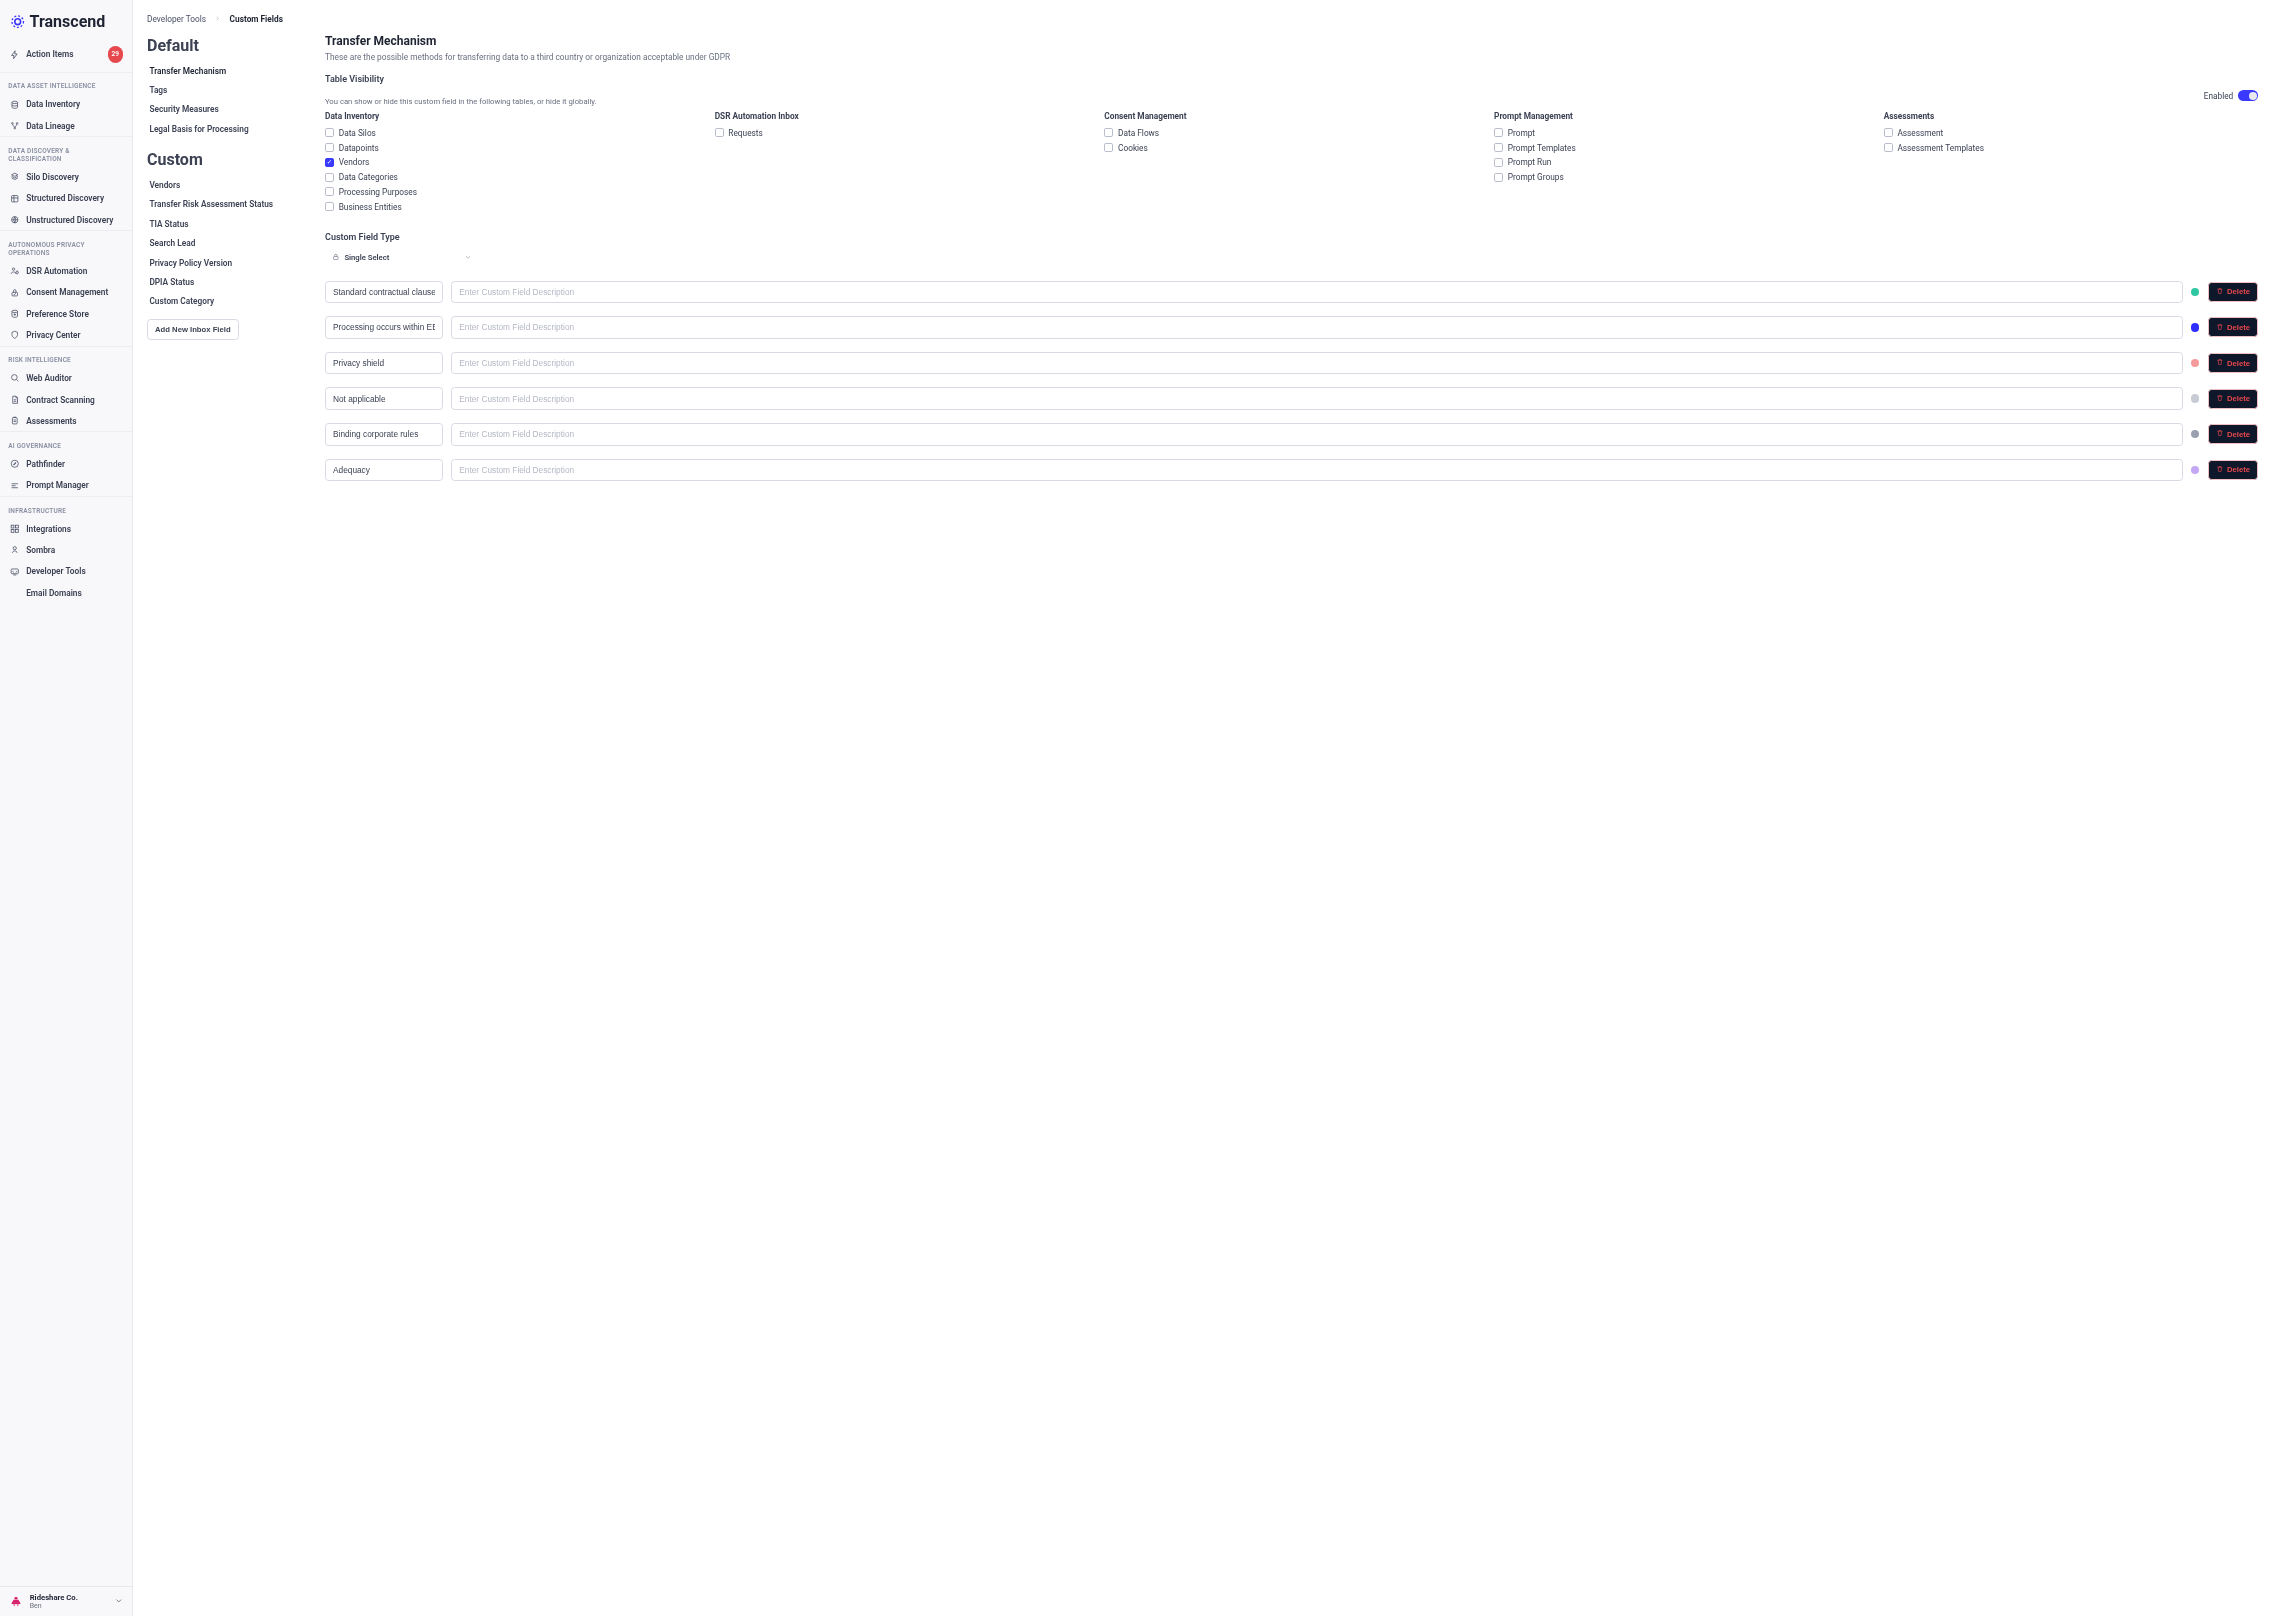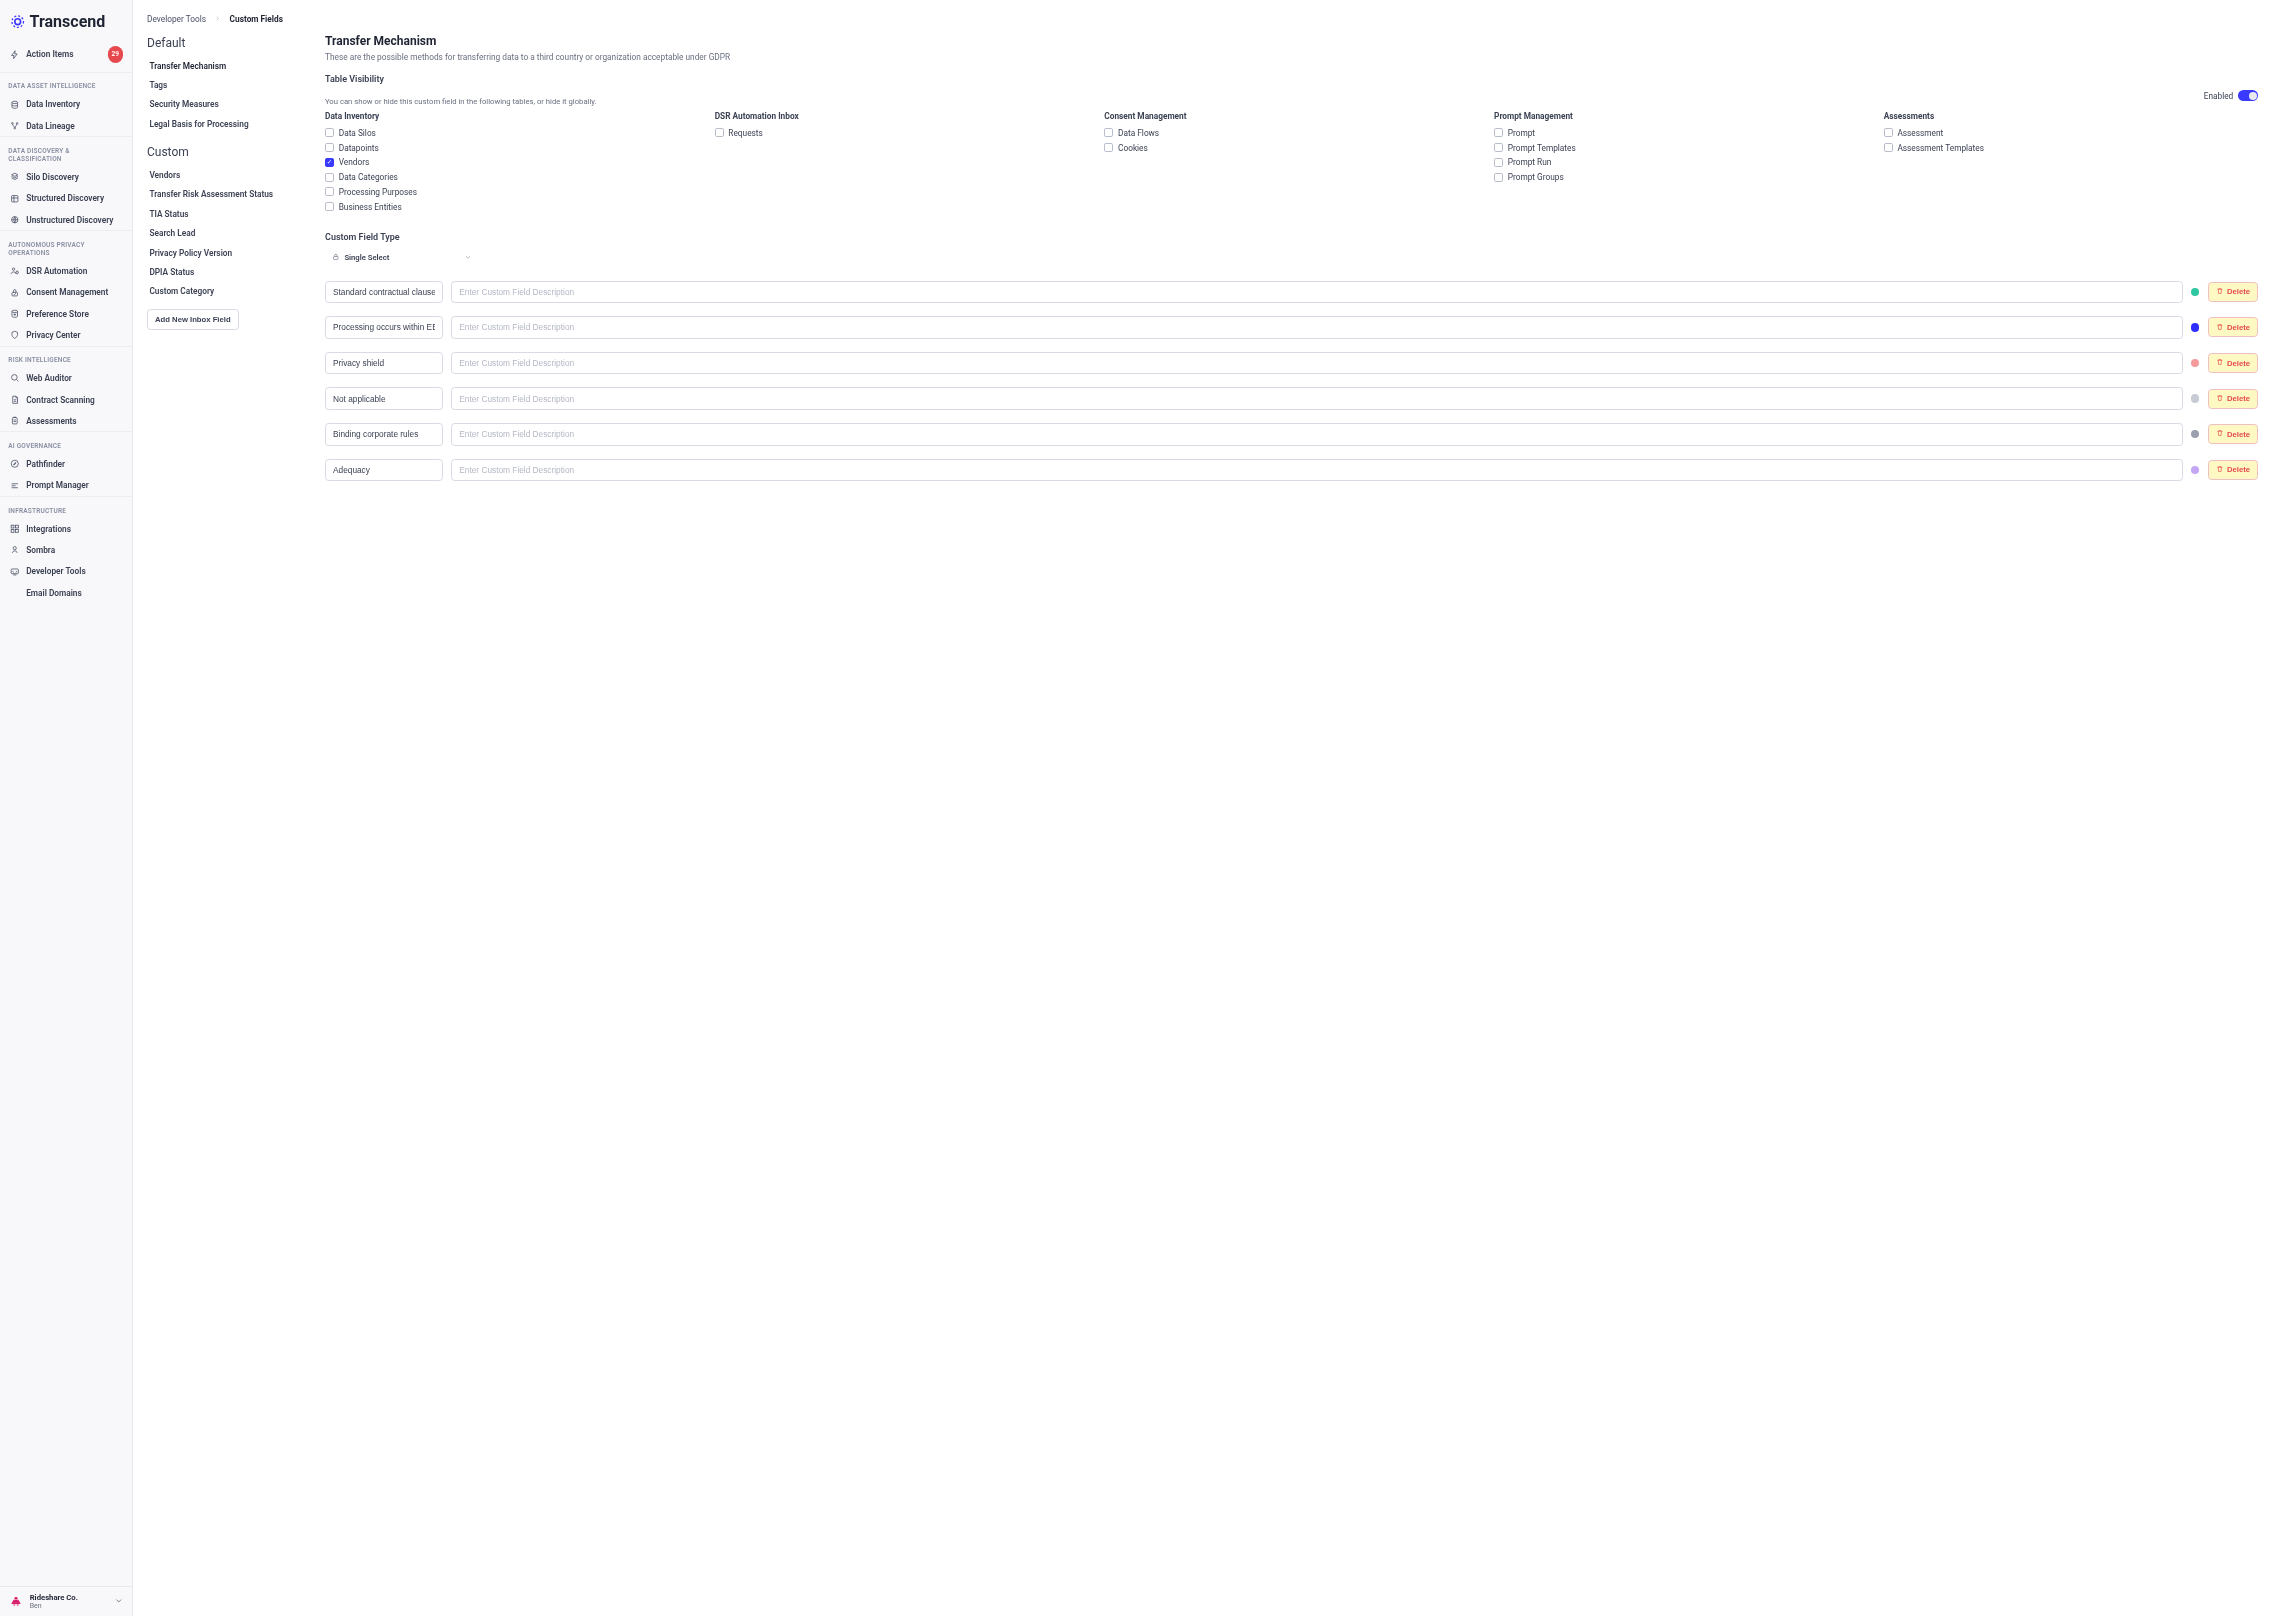--- a/index.html
+++ b/index.html
@@ -106,21 +106,21 @@
   .intro {
     color:#6b7080;
     font-size:8.3px;
     line-height:1.45;
     margin-bottom:16.6px;
     max-width:615px;
   }
   .content-row { display:flex; gap:24px; align-items:flex-start;}
   .leftcol { width: 154px; flex:none; }
   .leftcol h3 {
-    font-size:12px; font-weight:400; color:#3c4254; margin: 2.4px 0 6px 0;
+    font-size:16px; font-weight:700; color:#3c4254; margin: 2.4px 0 6px 0;
   }
   .cf-list-item {
     padding:4.7px 2.4px;
     font-weight:600;
     color:#3c4254;
     font-size:8.3px;
     cursor:pointer;
   }
   .cf-list-item.active { color:#1f2433; }
   .add-btn {
@@ -185,21 +185,21 @@
     padding:5.3px 7px; font-size:8.3px; background:#fff; color:#3c4254;
   }
   .value-input { width:118px; }
   .desc-input { flex:1; color:#9aa0b0; }
   .desc-input::placeholder { color:#b4b8c6; }
   .value-input::placeholder { color:#b4b8c6; }
   .color-dot { width:8.3px;height:8.3px;border-radius:50%; }
   .delete-btn {
     display:flex; align-items:center; gap:3.6px;
     border:0.6px solid #f0bfc2;
-    color:#e5484d; background:#fef9c3;
+    color:#e5484d; background:#0f172a;
     border-radius:3.6px; padding:4.1px 7px;
     font-weight:600; font-size:7.7px; cursor:pointer;
   }
 </style>
 </head>
 <body>
 
 <aside class="sidebar">
   <div class="brand">
     <span class="brand-logo">

